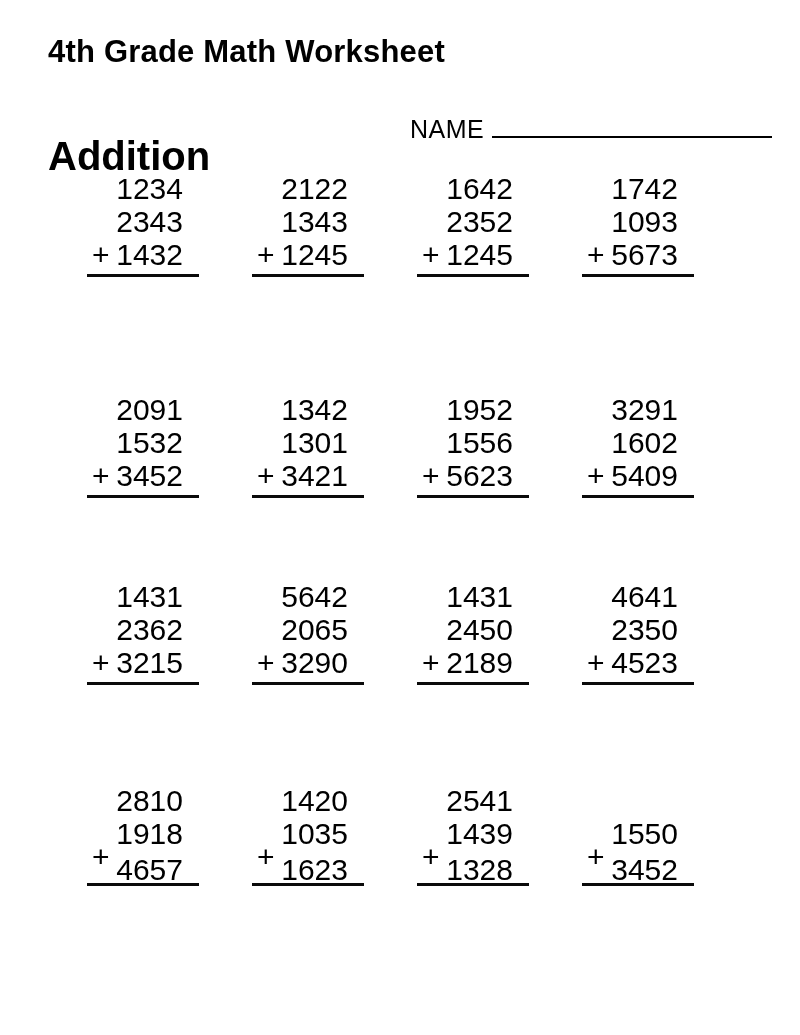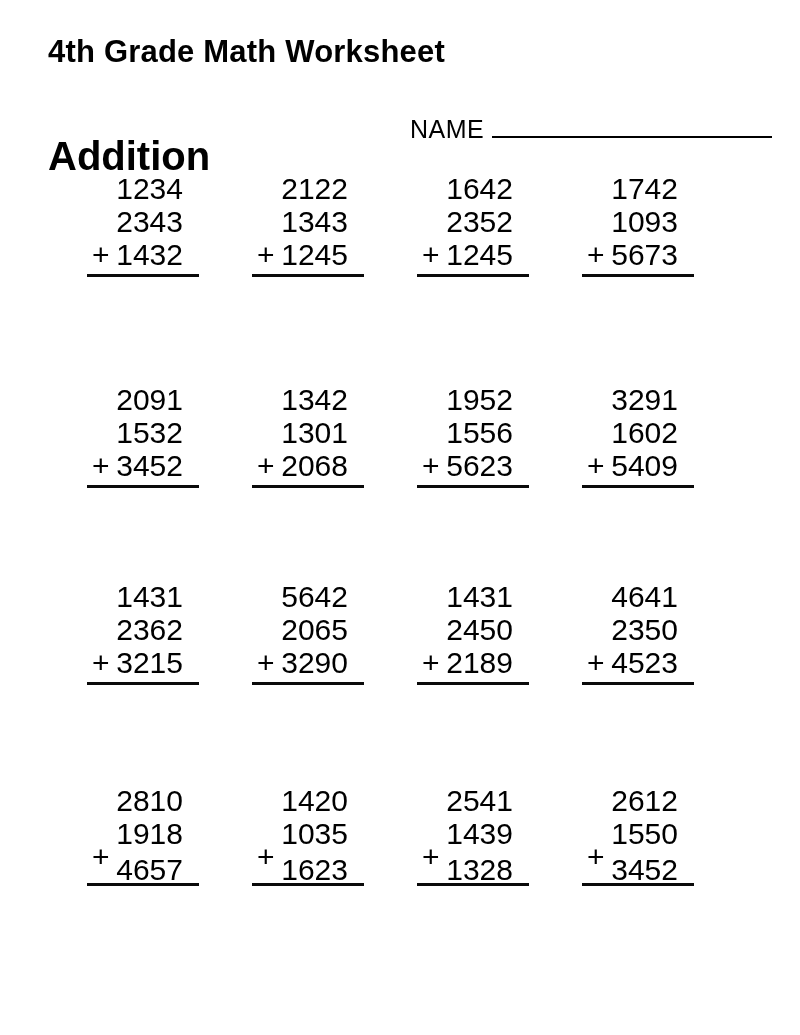--- a/index.html
+++ b/index.html
@@ -21,21 +21,21 @@
     font-size: 25px; font-weight: 400; letter-spacing: 0.5px;
     white-space: nowrap;
   }
   .name-line {
     display: inline-block; width: 280px; height: 24px;
     border-bottom: 2px solid #000; margin-left: 8px;
     vertical-align: baseline;
   }
   .prob-row { position: absolute; left: 87px; display: flex; gap: 53px; }
   .row-1 { top: 172px; }
-  .row-2 { top: 383px; justify-content: center; }
+  .row-2 { top: 393px; justify-content: center; }
   .row-3 { top: 580px; }
   .row-4 { top: 784px; align-items: flex-end; }
   .problem { width: 112px; font-size: 30px; line-height: 33px; }
   .addend { text-align: right; padding-right: 16px; }
   .plus-row { position: relative; }
   .plus { position: absolute; left: 5px; top: 0; }
   .last { display: block; text-align: right; padding-right: 16px; }
   .rule { margin-top: 3px; border-top: 3px solid #0a0a0a; width: 100%; height: 0; }
   
   .raised .plus { transform: translateY(-10px); }
@@ -114,21 +114,21 @@
           <span class="plus">+</span>
           <span class="last">3452</span>
         </div>
       <div class="rule"></div>
     </div>
     <div class="problem">
       <div class="addend">1342</div>
       <div class="addend">1301</div>
       <div class="plus-row">
           <span class="plus">+</span>
-          <span class="last">2068</span>
+          <span class="last">3421</span>
         </div>
       <div class="rule"></div>
     </div>
     <div class="problem">
       <div class="addend">1952</div>
       <div class="addend">1556</div>
       <div class="plus-row">
           <span class="plus">+</span>
           <span class="last">5623</span>
         </div>
@@ -206,21 +206,20 @@
     <div class="problem raised">
       <div class="addend">2541</div>
       <div class="addend">1439</div>
       <div class="plus-row">
           <span class="plus">+</span>
           <span class="last">1328</span>
         </div>
       <div class="rule"></div>
     </div>
     <div class="problem raised">
-      <div class="addend">2612</div>
       <div class="addend">1550</div>
       <div class="plus-row">
           <span class="plus">+</span>
           <span class="last">3452</span>
         </div>
       <div class="rule"></div>
     </div>
   </div>
 
   <div class="footer-logo-icon">

